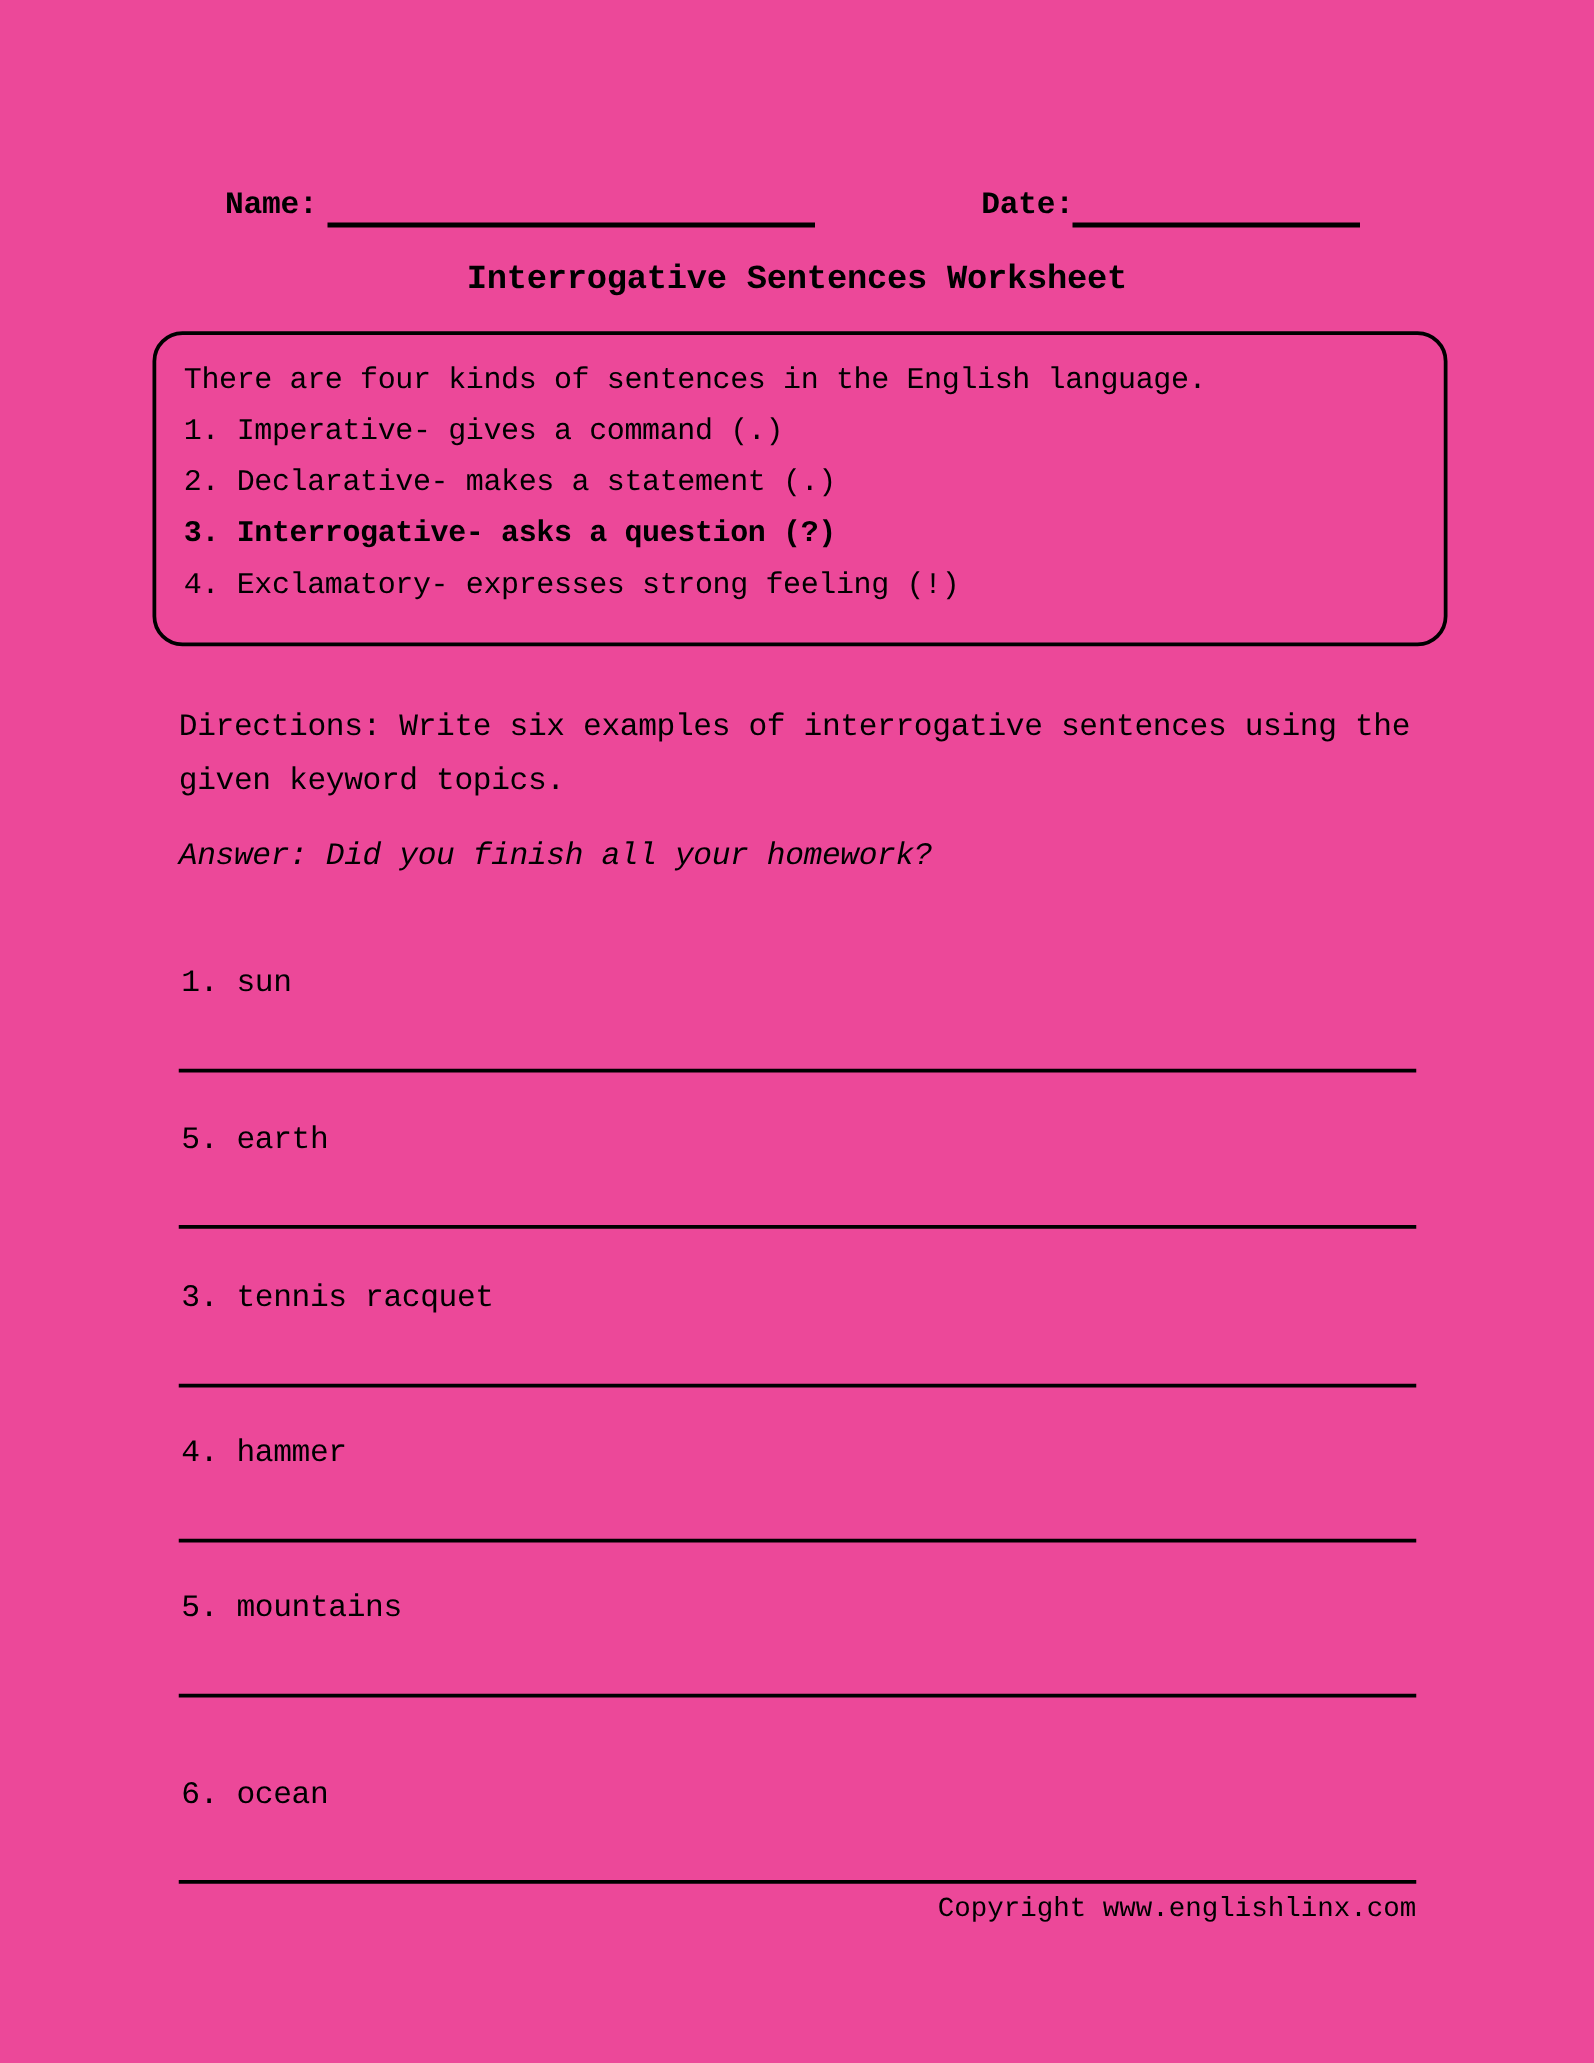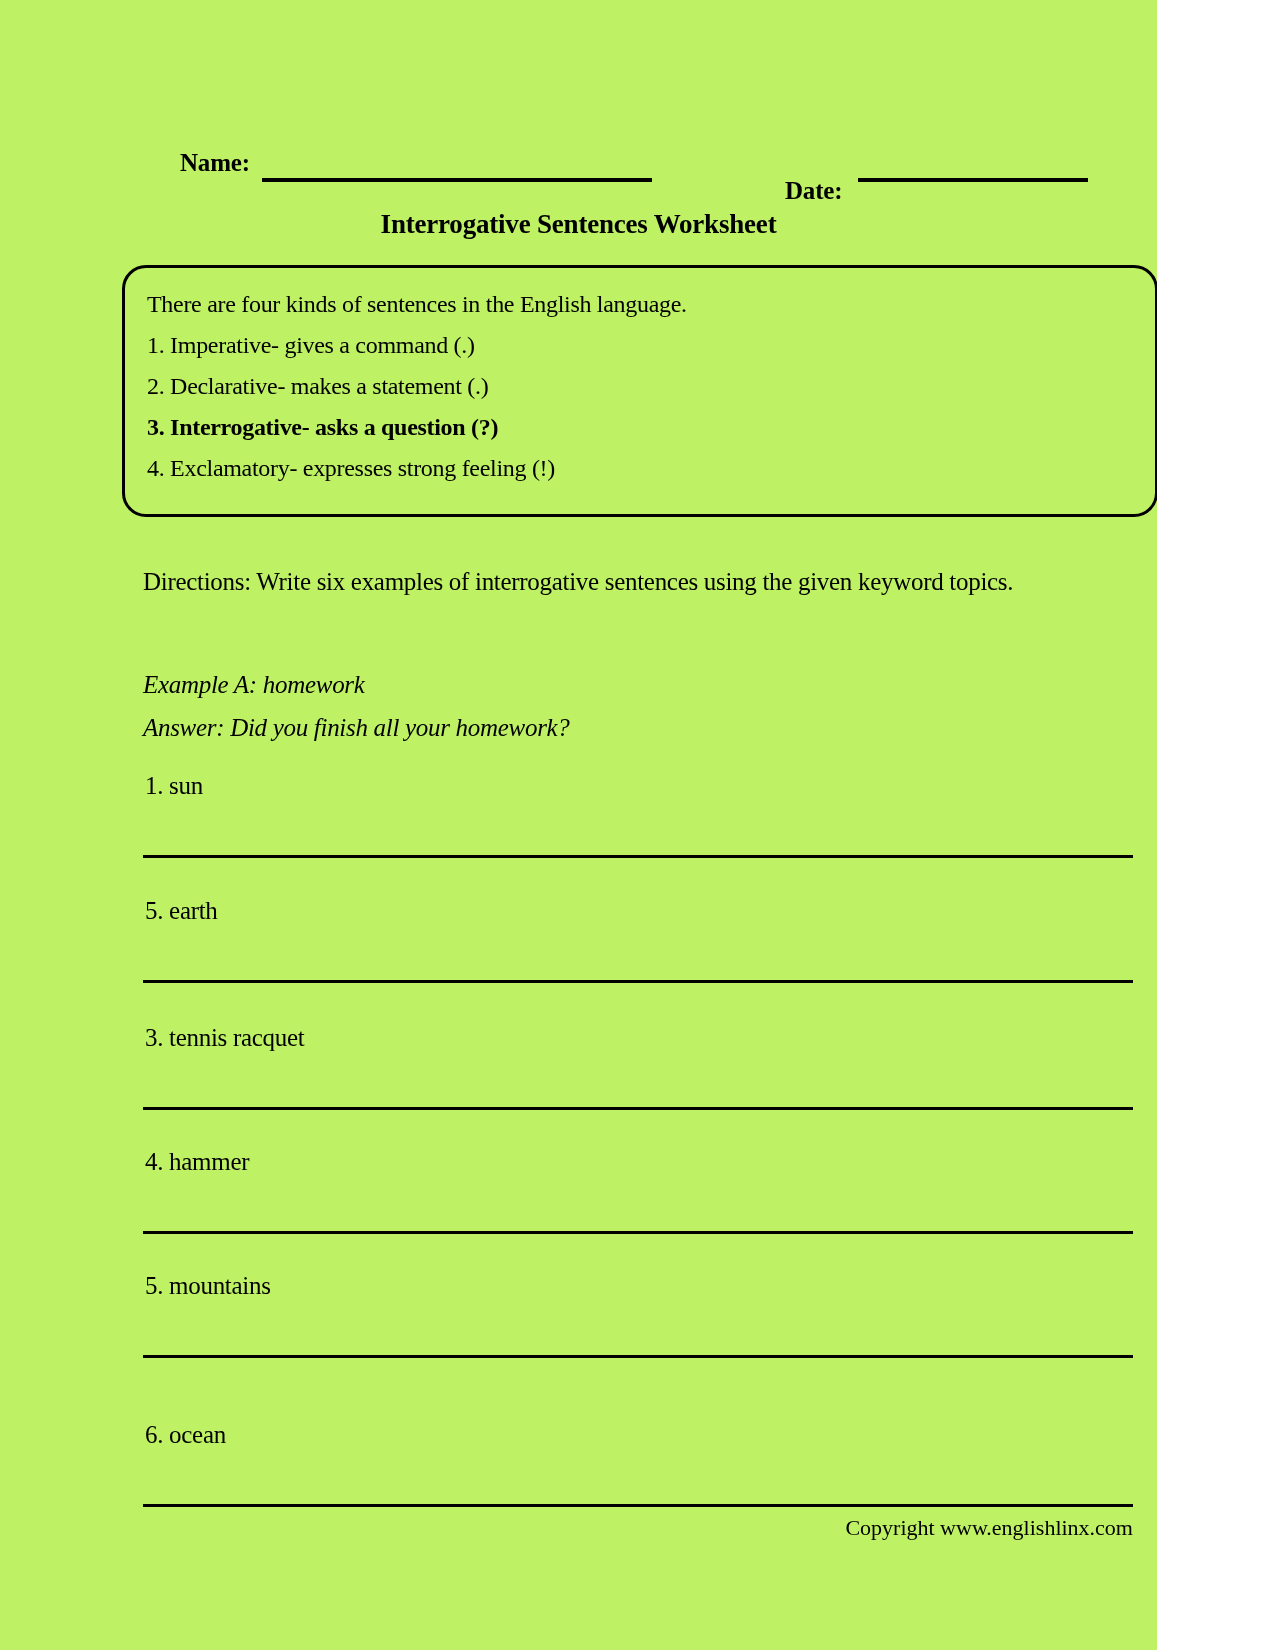--- a/index.html
+++ b/index.html
@@ -2,36 +2,36 @@
 <html><head>
 <meta charset="utf-8">
 <style>
   html, body {
     margin: 0;
     padding: 0;
     background: #ffffff;
   }
   .page {
     position: relative;
-    width: 1157px;
+    width: 1275px;
     height: 1650px;
-    background: #bef264;
+    background: #ec4899;
     color: #000000;
-    font-family: Liberation Serif, serif;
+    font-family: Liberation Mono, monospace;
     overflow: hidden;
   }
   
   .field-label {
     position: absolute;
     font-size: 25px;
     font-weight: bold;
     letter-spacing: -0.2px;
   }
   .name-label { left: 180px; top: 149px; }
-  .date-label { left: 785px; top: 149px; margin-top: 28px; }
+  .date-label { left: 785px; top: 149px; }
   .write-line {
     position: absolute;
     height: 0;
     border-top: 4px solid #000000;
   }
   .name-line { left: 262px; top: 178px; width: 390px; }
   .date-line { left: 858px; top: 178px; width: 230px; }
   
   .page-title {
     position: absolute;
@@ -139,21 +139,20 @@
     <div class="info-line">There are four kinds of sentences in the English language.</div>
     <div class="info-line">1. Imperative- gives a command (.)</div>
     <div class="info-line">2. Declarative- makes a statement (.)</div>
     <div class="info-line bold">3. Interrogative- asks a question (?)</div>
     <div class="info-line">4. Exclamatory- expresses strong feeling (!)</div>
   </div>
 
   <div class="directions">Directions: Write six examples of interrogative sentences using the given keyword topics.</div>
 
   <div class="example">
-    <div>Example A: homework</div>
     <div>Answer: Did you finish all your homework?</div>
   </div>
 
   <div class="q-row q-row-1">
     <div class="q-label">1. sun</div>
     <div class="answer-line"></div>
   </div>
 
   <div class="q-row q-row-2">
     <div class="q-label">5. earth</div>

